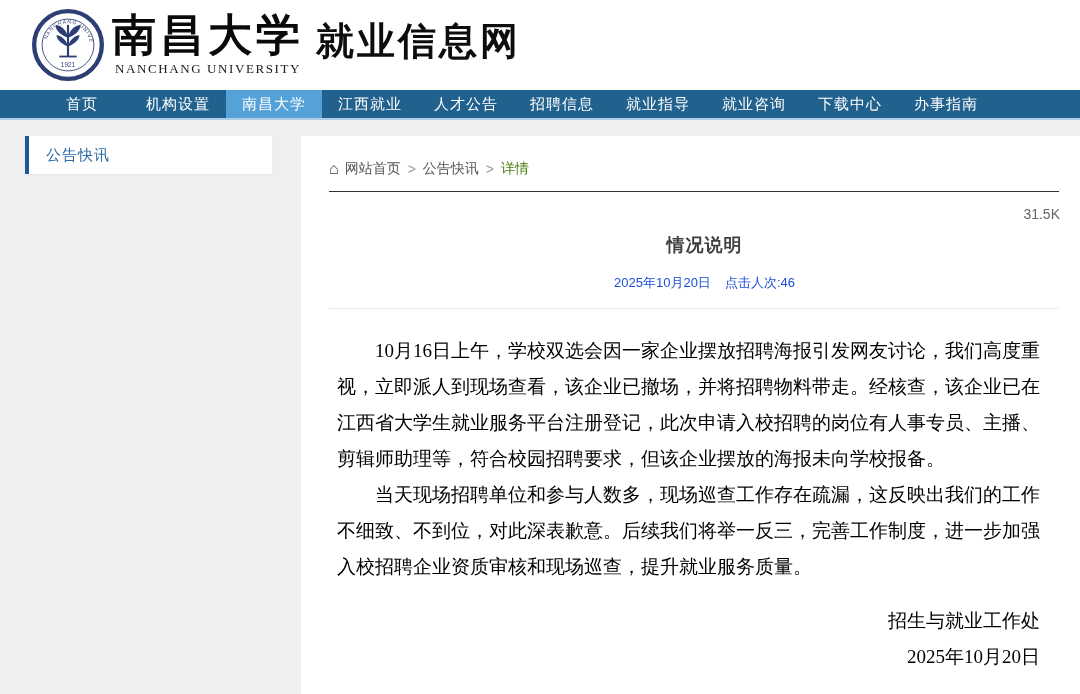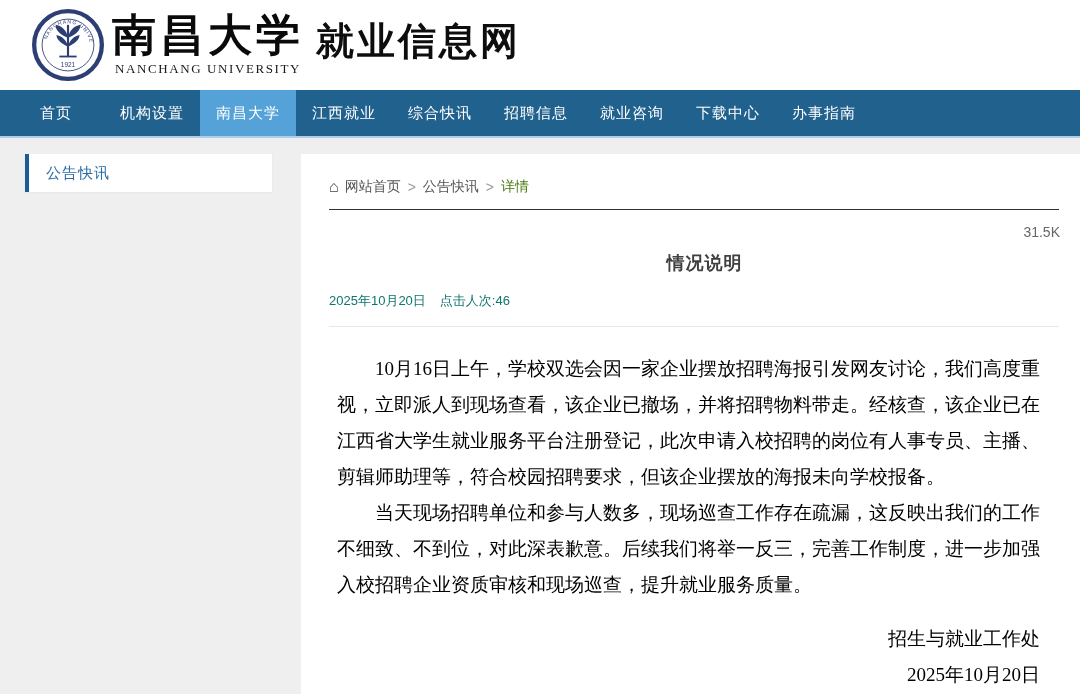--- a/index.html
+++ b/index.html
@@ -12,21 +12,21 @@
   .seal { width:72px; height:72px; margin-left:32px; flex-shrink:0; }
   .logo-text { margin-left:8px; display:flex; flex-direction:column; align-items:center; }
   .uni-cn { font-family:"Liberation Serif","DejaVu Serif",serif; font-weight:bold; font-size:44px;
             color:#0a0a0a; letter-spacing:4px; line-height:1.05; }
   .uni-en { font-family:"Liberation Serif","DejaVu Serif",serif; font-size:13px; color:#1a1a1a;
             letter-spacing:1.6px; margin-top:1px; }
   .site-name { font-size:38px; font-weight:bold; color:#0d0d0d; margin-left:12px; margin-top:-8px;
                letter-spacing:3px;text-align:right; }
 
   
-  .nav { height:48px; background:#21618e; display:flex; align-items:stretch; padding-left:8px;
+  .nav { height:30px; background:#21618e; display:flex; align-items:stretch; padding-left:34px;
          flex-shrink:0; border-bottom:2px solid #aecde8; }
   .nav-item { width:96px; display:flex; align-items:center; justify-content:center; color:#ffffff;
               font-size:15px; letter-spacing:1px; cursor:pointer; }
   .nav-item.active { background:#55a2d8; }
 
   
   .content { flex:1; display:flex; background:#efefef; padding:16px 0 0 25px; align-items:stretch; min-height:0;gap:11px; }
   .aside { width:247px; flex-shrink:0; margin-right:18px; }
   .side-box { background:#ffffff; border-left:4px solid #1a5c96; height:38px; display:flex;
               align-items:center; padding-left:17px; box-shadow:0 1px 2px rgba(0,0,0,0.04); }
@@ -37,21 +37,21 @@
   .bc-home { margin-right:6px; color:#444; font-size:14px; line-height:1; }
   .bc-item { cursor:pointer; }
   .bc-sep { margin:0 7px; color:#999; }
   .bc-current { color:#4d7c0f; }
   .bc-rule { height:1px; background:#333; margin:13px 21px 0 0; }
 
   .views { text-align:right; margin:14px 20px 4px 0; font-size:14px; color:#666; }
 
   .article-title { text-align:center; font-size:18px; font-weight:600; color:#404040;
                    margin-top:11px; letter-spacing:1px; }
-  .article-meta { text-align:left; font-size:13px; color:#0f766e; margin-top:17px; }
+  .article-meta { text-align:center; font-size:13px; color:#1d4ed8; margin-top:17px; }
   .meta-sp { display:inline-block; width:14px; }
   .meta-rule { height:1px; background:#e8e8e8; margin:16px 21px 0 0; }
 
   .article-body { margin:24px 40px 8px 8px; font-family:"Liberation Serif","DejaVu Serif",serif;
                   font-size:19px; color:#000000; line-height:36px; text-align:justify; }
   .article-body p { text-indent:2em; }
   .signature { margin-top:18px; text-align:right; }
   .signature div { line-height:36px; }
 </style>
 </head>
@@ -82,22 +82,23 @@
       <div class="uni-en">NANCHANG UNIVERSITY</div>
     </div>
     <div class="site-name">就业信息网</div>
   </div>
 
   <div class="nav">
     <div class="nav-item">首页</div>
     <div class="nav-item">机构设置</div>
     <div class="nav-item active">南昌大学</div>
     <div class="nav-item">江西就业</div>
-    <div class="nav-item">综合快讯</div>
+    <div class="nav-item">人才公告</div>
     <div class="nav-item">招聘信息</div>
+    <div class="nav-item">就业指导</div>
     <div class="nav-item">就业咨询</div>
     <div class="nav-item">下载中心</div>
     <div class="nav-item">办事指南</div>
   </div>
 
   <div class="content">
 
     <div class="aside">
       <div class="side-box">
         <span>公告快讯</span>

